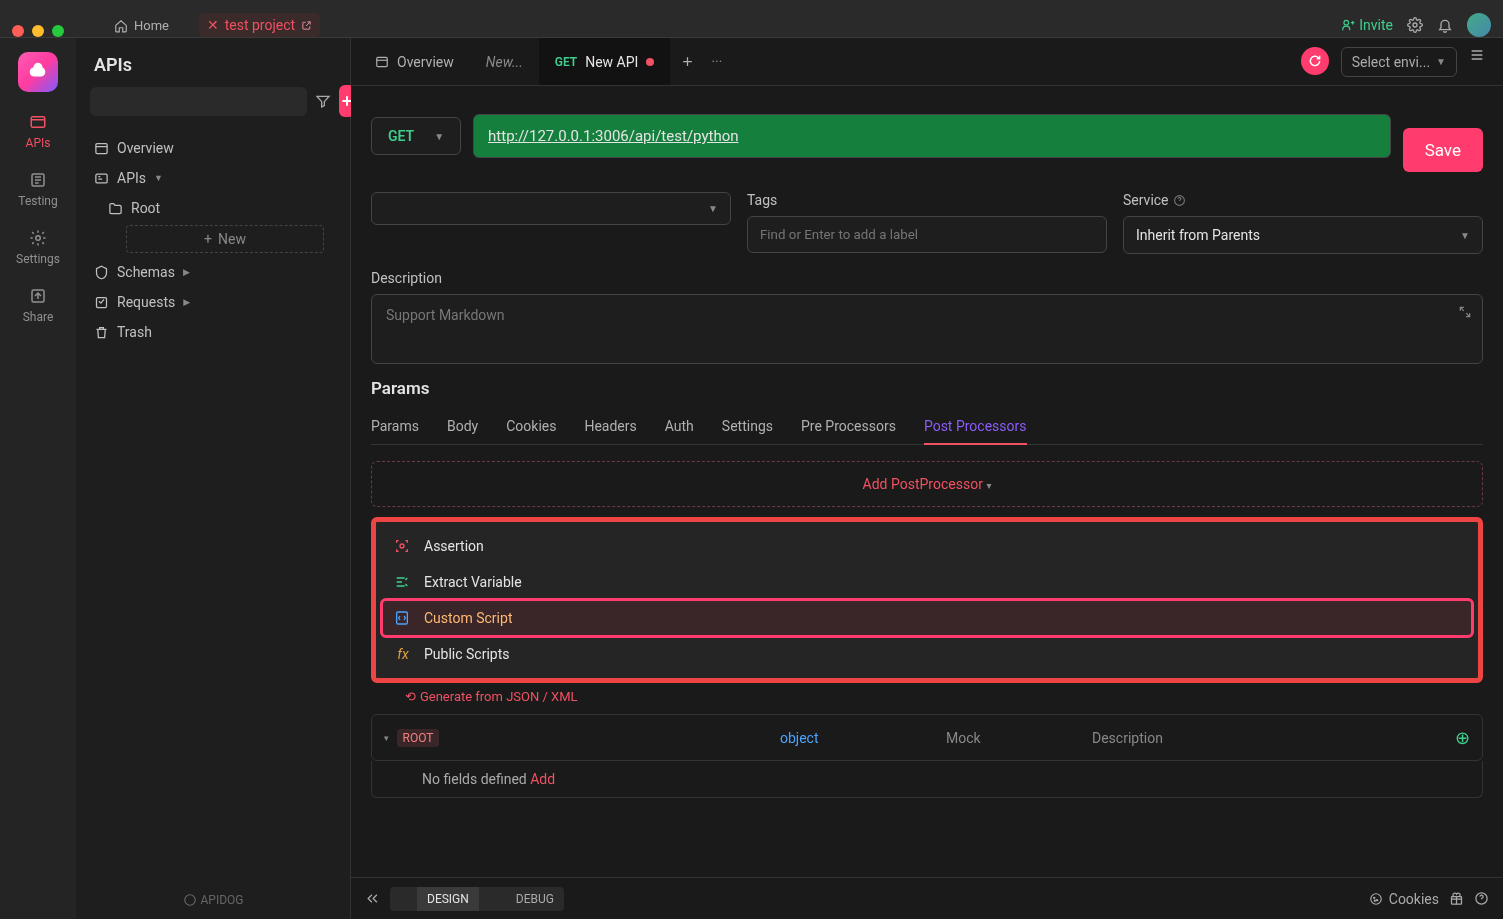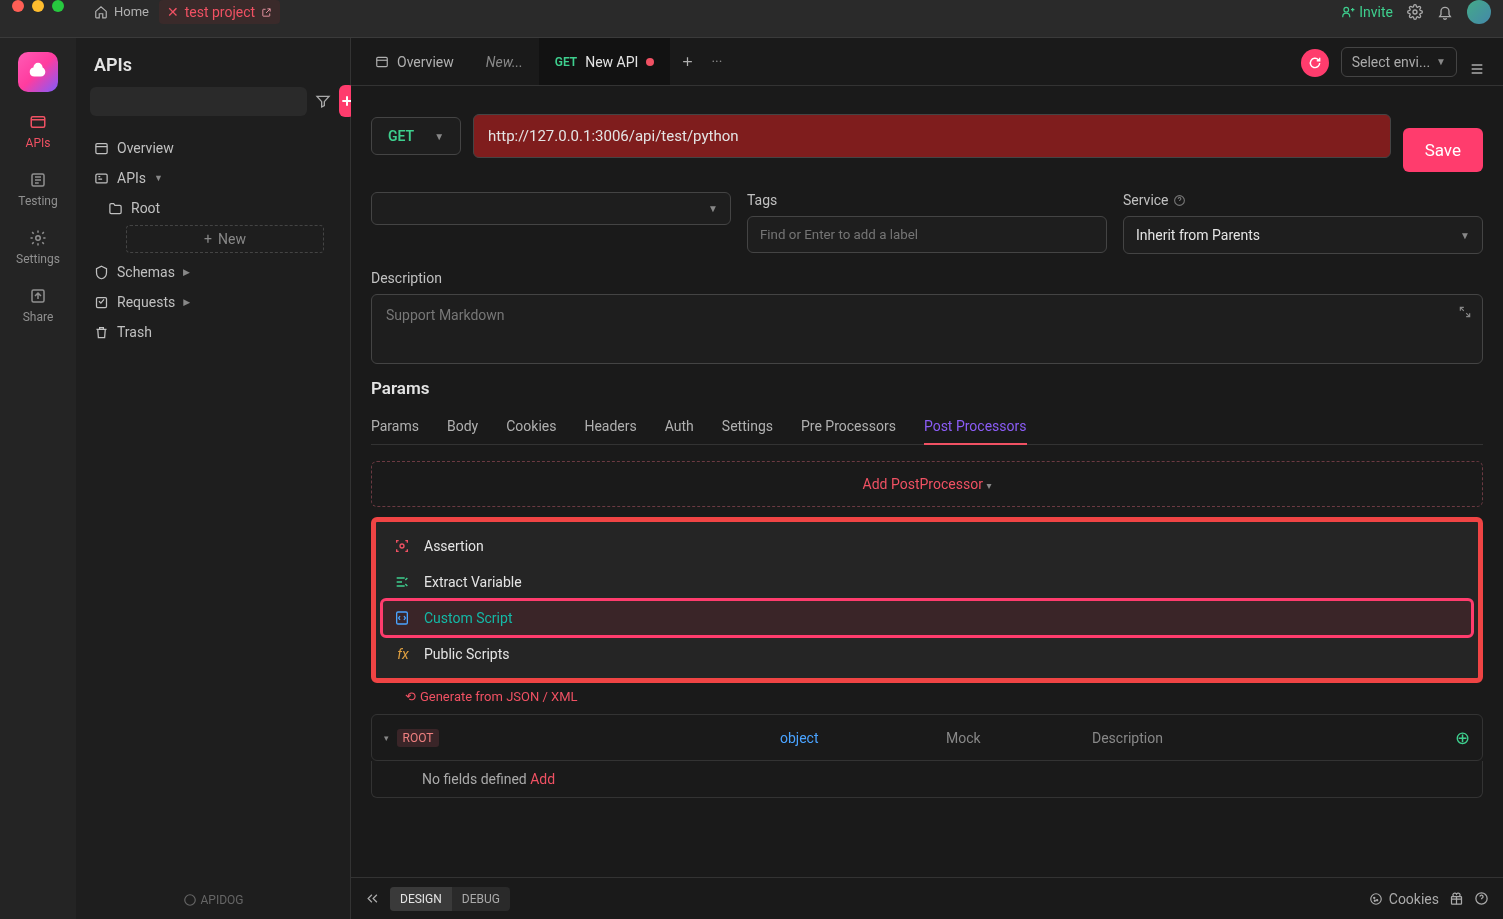--- a/index.html
+++ b/index.html
@@ -1,19 +1,19 @@
 <!DOCTYPE html>
 <html><head>
 <meta charset="utf-8">
 <style>
 * { margin: 0; padding: 0; box-sizing: border-box; font-family: -apple-system, BlinkMacSystemFont, "Segoe UI", Roboto, sans-serif; }
 body { background: #1a1a1a; color: #e4e4e4; width: 1503px; height: 919px; overflow: hidden; font-size: 14px; }
 
 
-.titlebar { height: 38px; background: #2a2a2a; display: flex; align-items: flex-start; padding: 0 12px; border-bottom: 1px solid #3a3a3a; }
+.titlebar { height: 38px; background: #2a2a2a; display: flex; align-items: flex-end; padding: 0 12px; border-bottom: 1px solid #3a3a3a; gap: 20px; }
 .traffic-lights { display: flex; gap: 8px; margin-right: 20px; }
 .light { width: 12px; height: 12px; border-radius: 50%; }
 .light.red { background: #ff5f56; }
 .light.yellow { background: #ffbd2e; }
 .light.green { background: #27c93f; }
 .titlebar-item { display: flex; align-items: center; gap: 6px; padding: 4px 10px; color: #b0b0b0; cursor: pointer; font-size: 13px; }
 .tab-project { background: #3a2a2a; border-radius: 4px; color: #f05163; padding: 4px 8px; display: flex; align-items: center; gap: 6px; }
 .titlebar-spacer { flex: 1; }
 .titlebar-right { display: flex; align-items: center; gap: 14px; }
 .invite { color: #3ecf8e; display: flex; align-items: center; gap: 4px; }
@@ -43,49 +43,49 @@
 .sidebar-footer{display:flex;align-items:center;justify-content:center;padding:12px;color:#666;font-size:12px;gap:4px;}
 
 
 .content { flex:1; display:flex; flex-direction:column; background:#1a1a1a;}
 .tabs-row{ display:flex; align-items:center; height:48px; border-bottom:1px solid #333; padding:0 8px;}
 .tab{ display:flex; align-items:center; gap:8px; padding:0 16px; height:100%; color:#b0b0b0; cursor:pointer; position:relative;}
 .tab.active{ background:#121212; color:#e4e4e4;}
 .tab .method{ color:#3ecf8e; font-weight:600; font-size:12px;}
 .tab .dot{ width:8px; height:8px; border-radius:50%; background:#f05163;}
 .tab .italic{ font-style:italic; color:#888;}
-.tabs-right{ margin-left:auto; display:flex; align-items:flex-end; gap:12px; padding-right:10px;}
+.tabs-right{ margin-left:auto; display:flex; align-items:flex-start; gap:12px; padding-right:10px;}
 .circle-refresh{ width:28px; height:28px; background:#ff3c6d; border-radius:50%; display:flex; align-items:center; justify-content:center; color:#fff; cursor:pointer;}
 .env-select{ background:transparent; border:1px solid #444; border-radius:6px; padding:6px 10px; color:#aaa; display:flex; align-items:center; gap:6px; cursor:pointer;}
 .burger{ cursor:pointer; color:#aaa;}
 
 .scroll-area{ flex:1; overflow-y:auto; padding:14px 20px 10px;}
 .url-row{ display:flex; gap:12px; align-items:center; margin-bottom:20px;}
 .method-select{ border:1px solid #444; border-radius:6px; padding:10px 16px; color:#3ecf8e; font-weight:600; display:flex; align-items:center; gap:20px; background:#1e1e1e;}
-.url-input{ flex:1; background:#7f1d1d; border:1px solid #444; border-radius:6px; padding:12px 14px; color:#e4e4e4; font-size:15px;}
+.url-input{ flex:1; background:#15803d; border:1px solid #444; border-radius:6px; padding:12px 14px; color:#e4e4e4; font-size:15px;text-decoration:underline;}
 .save-btn{ background:#ff3c6d; color:#fff; border:none; border-radius:6px; padding:12px 22px; font-size:17px; cursor:pointer;margin-top:28px;}
 
 .form-row{ display:flex; gap:16px; margin-bottom:16px;}
 .form-col{ flex:1;}
 .form-label{ color:#c0c0c0; font-size:14px; margin-bottom:8px; display:flex; align-items:center; gap:4px;}
 .form-select{ width:100%; background:#1e1e1e; border:1px solid #444; border-radius:6px; padding:10px 12px; color:#e4e4e4; display:flex; align-items:center; justify-content:space-between;}
 .form-select.placeholder{ color:#777;}
 .desc-area{ width:100%; background:#1e1e1e; border:1px solid #444; border-radius:6px; padding:12px 14px; min-height:70px; color:#777; position:relative;}
 .expand-ico{ position:absolute; right:10px; top:10px; color:#888; cursor:pointer;}
 
 .section-title{ font-size:17px; font-weight:600; margin: 14px 0 10px;}
 .subtabs{ display:flex; gap:28px; border-bottom:1px solid #333; margin-bottom:16px;}
 .subtab{ padding:10px 0; color:#b0b0b0; cursor:pointer; position:relative;}
 .subtab.active{ color:#8b5cf6;}
 .subtab.active::after{ content:""; position:absolute; bottom:-1px; left:0; right:0; height:2px; background:#f05163;}
 
 .add-processor{ border:1px dashed #6b3a42; border-radius:6px; padding:14px; text-align:center; color:#f05163; cursor:pointer; margin-bottom:10px;}
 .processor-menu{ background:#252525; border:5px solid #ef4444; border-radius:6px; padding:6px; position:relative;}
 .menu-item{ display:flex; align-items:center; gap:12px; padding:10px 12px; border-radius:4px; cursor:pointer;}
-.menu-item.highlighted{ background:#3a2528; color:#14b8a6; outline:3px solid #ff3c6d; outline-offset:-1px;}
+.menu-item.highlighted{ background:#3a2528; color:#fdba74; outline:3px solid #ff3c6d; outline-offset:-1px;}
 .menu-ico{ width:18px; text-align:center;}
 .menu-ico.scan{color:#f05163;}
 .menu-ico.extract{color:#3ecf8e;}
 .menu-ico.db{color:#8a6cff;}
 .menu-ico.script{color:#4aa3ff;}
 .menu-ico.fx{color:#e0a040; font-style:italic;}
 .menu-ico.clock{color:#4aa3ff;}
 
 .behind-item{ color:#f05163; font-size:13px; padding: 6px 0 4px 34px;}
 .schema-row{ display:flex; align-items:center; padding:12px; border:1px solid #333; border-radius:6px; margin-top:6px; gap:16px;}
@@ -93,21 +93,21 @@
 .root-badge{ background:#3a2528; color:#f08080; padding:2px 6px; border-radius:3px; font-size:12px;}
 .schema-type{ color:#4aa3ff; flex: 0 0 150px;}
 .schema-mock{ color:#888; flex: 0 0 130px;}
 .schema-desc{ color:#888; flex:1;}
 .schema-add{ color:#3ecf8e; cursor:pointer; font-size:18px;}
 .no-fields{ padding:10px 0 10px 50px; color:#aaa; border:1px solid #333; border-top:none; border-radius:0 0 6px 6px;}
 .no-fields a{ color:#f05163; cursor:pointer;}
 
 .footer-bar{ height:42px; border-top:1px solid #333; display:flex; align-items:center; padding:0 14px; gap:10px;}
 .mode-toggle{ display:flex; background:#2a2a2a; border-radius:4px; overflow:hidden;}
-.mode-btn{ padding:5px 10px; font-size:12px; color:#aaa; cursor:pointer;}
+.mode-btn{ padding:5px 10px; font-size:12px; color:#aaa; cursor:pointer;margin-left:27px;}
 .mode-btn.active{ background:#3a3a3a; color:#e4e4e4;}
 .footer-spacer{flex:1;}
 .footer-item{ display:flex; align-items:center; gap:6px; color:#aaa; cursor:pointer;}
 
 svg{ display:block;}
 .chev{ font-size:10px; color:#888;}
 .caret{ font-size:9px; color:#888;}
 </style>
 </head>
 <body>

